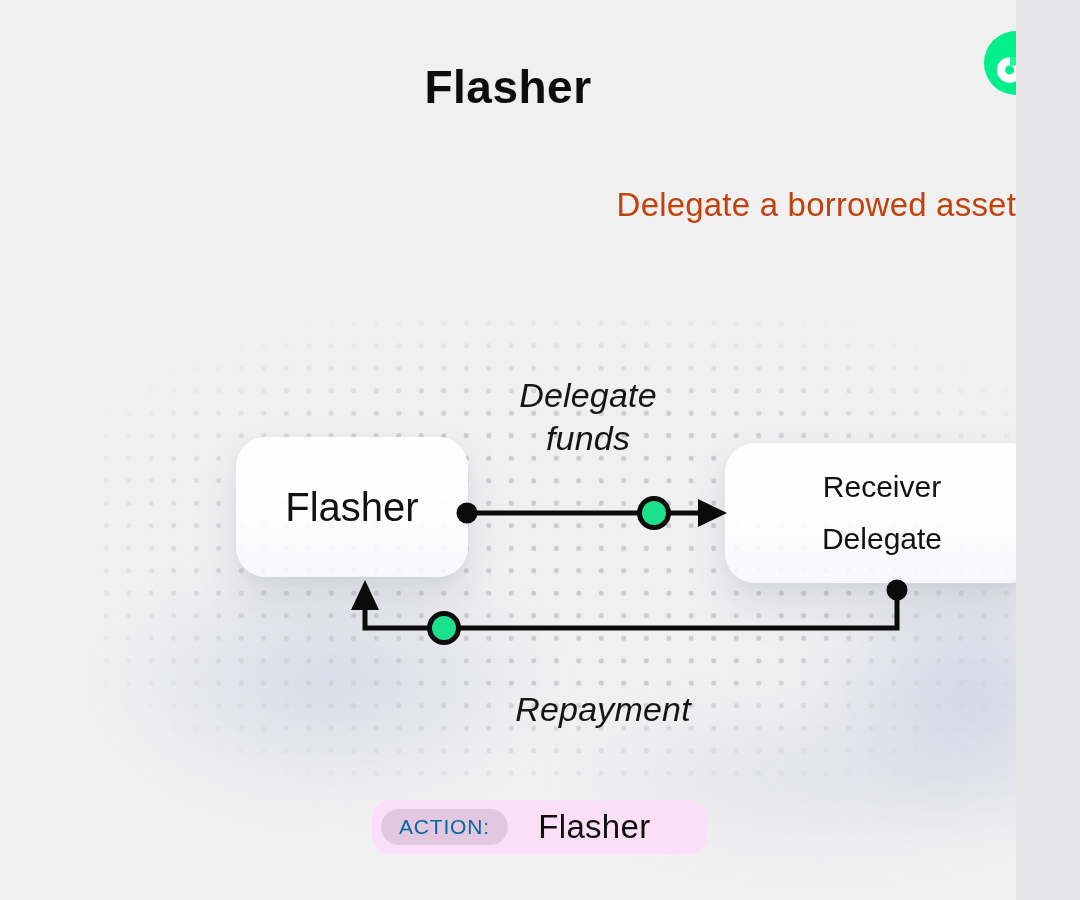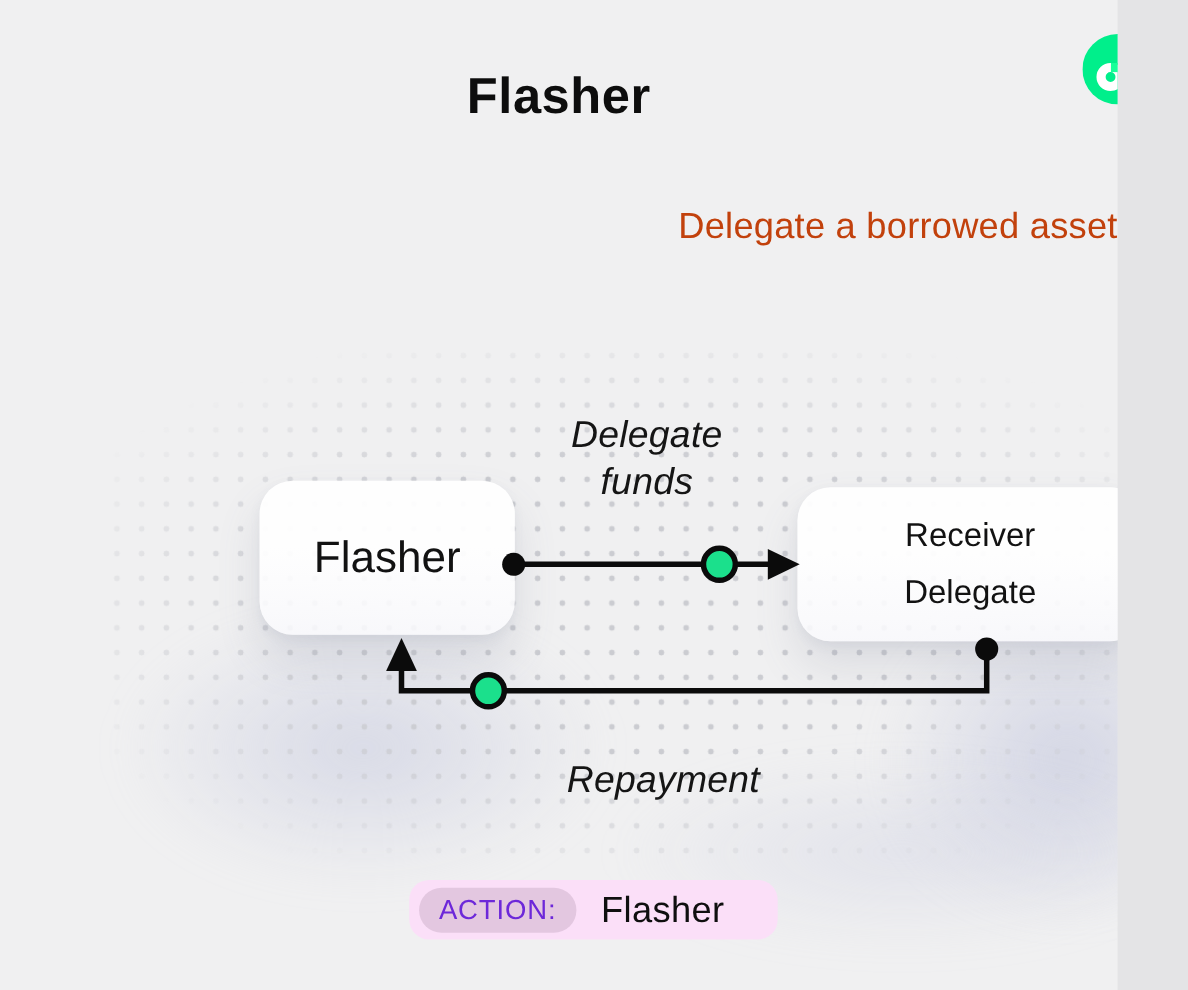--- a/index.html
+++ b/index.html
@@ -69,21 +69,21 @@
   .dlabel.repayment{left:443px;top:640px;width:320px;margin-top:48px;}
   
   .badge{
     position:absolute;left:372px;top:800px;width:335px;height:54px;
     background:#fbdff8;border-radius:18px;
     display:flex;align-items:center;
     padding:0 26px 0 9px;box-sizing:border-box;z-index:5;
   }
   .chip{
     background:#e3c7e0;border-radius:999px;
-    font-size:25px;font-weight:500;color:#6d28d9;
+    font-size:21px;font-weight:500;color:#0369a1;
     letter-spacing:.8px;
     padding:6px 18px;white-space:nowrap;
   }
   .badge-value{
     font-size:33px;color:#0f0f0f;margin:0 auto;letter-spacing:.3px;
   }
 </style>
 </head>
 <body>
 

